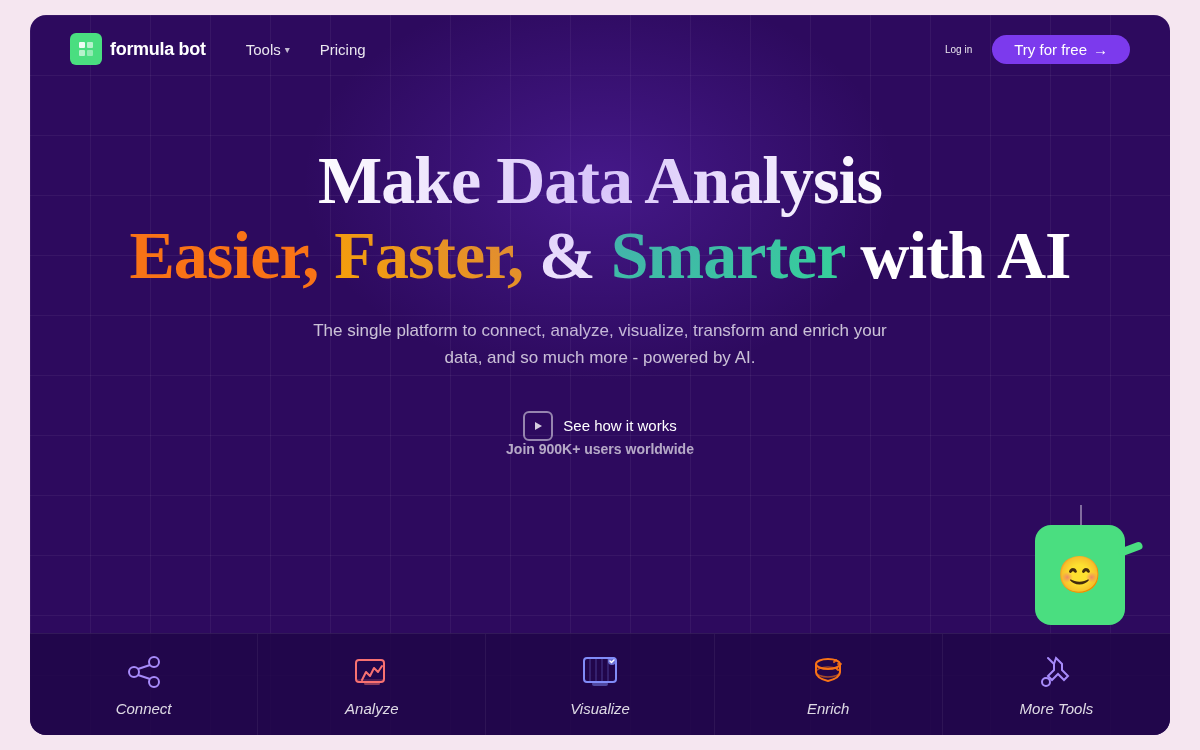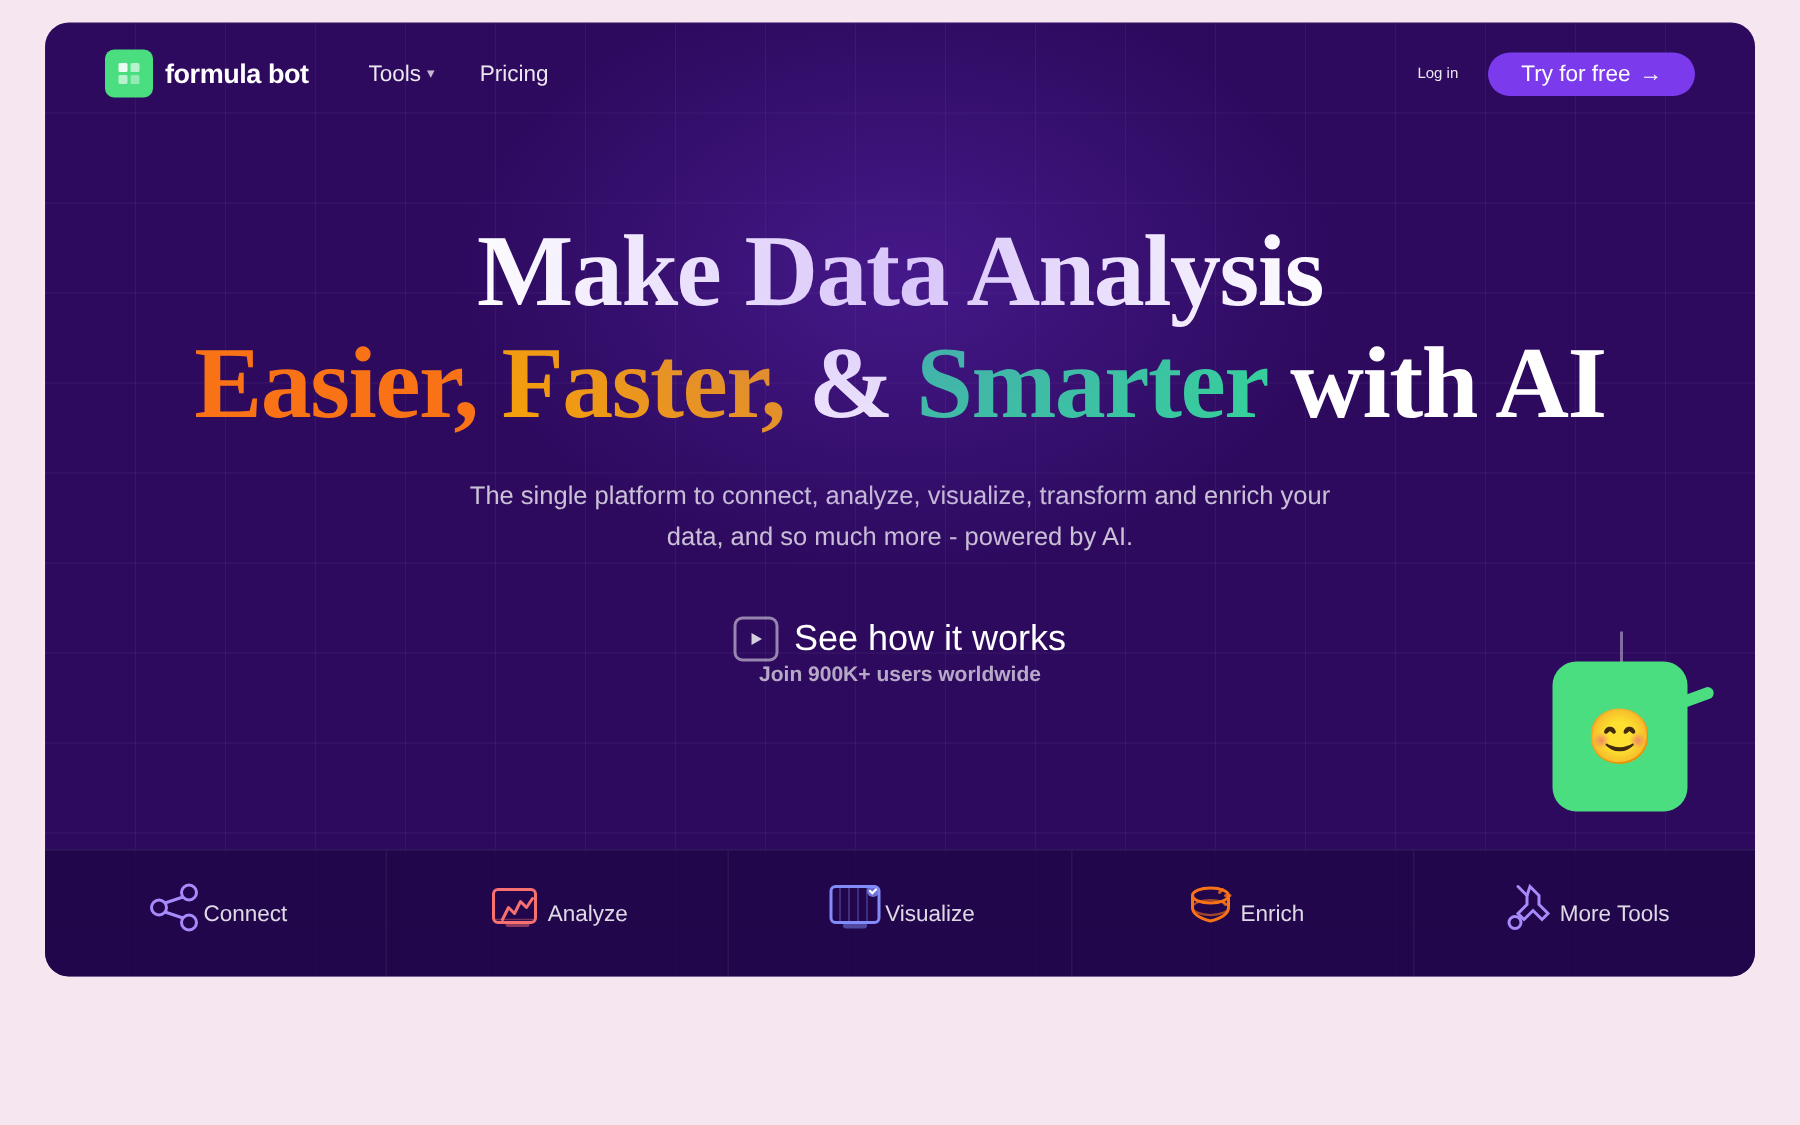--- a/index.html
+++ b/index.html
@@ -7,21 +7,21 @@
     body {
       width: 1200px;
       height: 750px;
       overflow: hidden;
       background: #f5e6f0;
       font-family: 'Georgia', serif;
     }
 
     .main-wrapper {
       width: 1140px;
-      height: 636px;
+      height: 720px;
       margin: 15px auto;
       background: #2d0a5e;
       border-radius: 16px;
       overflow: hidden;
       position: relative;
     }
 
     
     .grid-bg {
       position: absolute;
@@ -181,21 +181,21 @@
       cursor: pointer;
       display: flex;
       align-items: center;
       gap: 8px;
     }
 
     .see-how-btn {
       color: white;
       background: none;
       border: none;
-      font-size: 24px;
+      font-size: 15px;
       font-family: sans-serif;
       cursor: pointer;
       display: flex;
       align-items: center;
       gap: 10px;
     }
 
     .play-icon {
       width: 30px;
       height: 30px;
@@ -269,26 +269,27 @@
       right: 0;
       display: flex;
       background: rgba(30, 5, 70, 0.8);
       border-top: 1px solid rgba(255,255,255,0.08);
       z-index: 10;
     }
 
     .bottom-nav-item {
       flex: 1;
       display: flex;
-      flex-direction: row;
+      flex-direction: column;
       align-items: center;
       justify-content: center;
       padding: 18px 10px;
       cursor: pointer;
       border-right: 1px solid rgba(255,255,255,0.06);
+      font-style: italic;
     }
 
     .bottom-nav-item:last-child {
       border-right: none;
     }
 
     .bottom-icon {
       width: 40px;
       height: 40px;
       margin-bottom: 8px;

